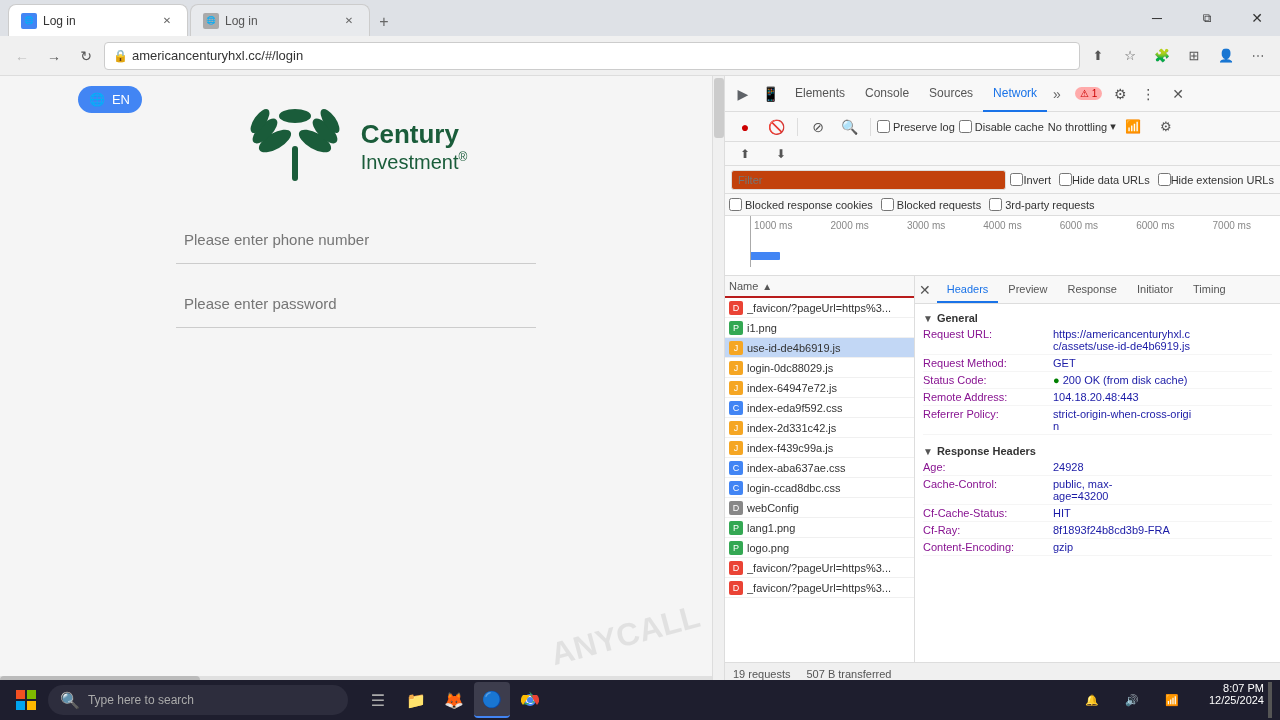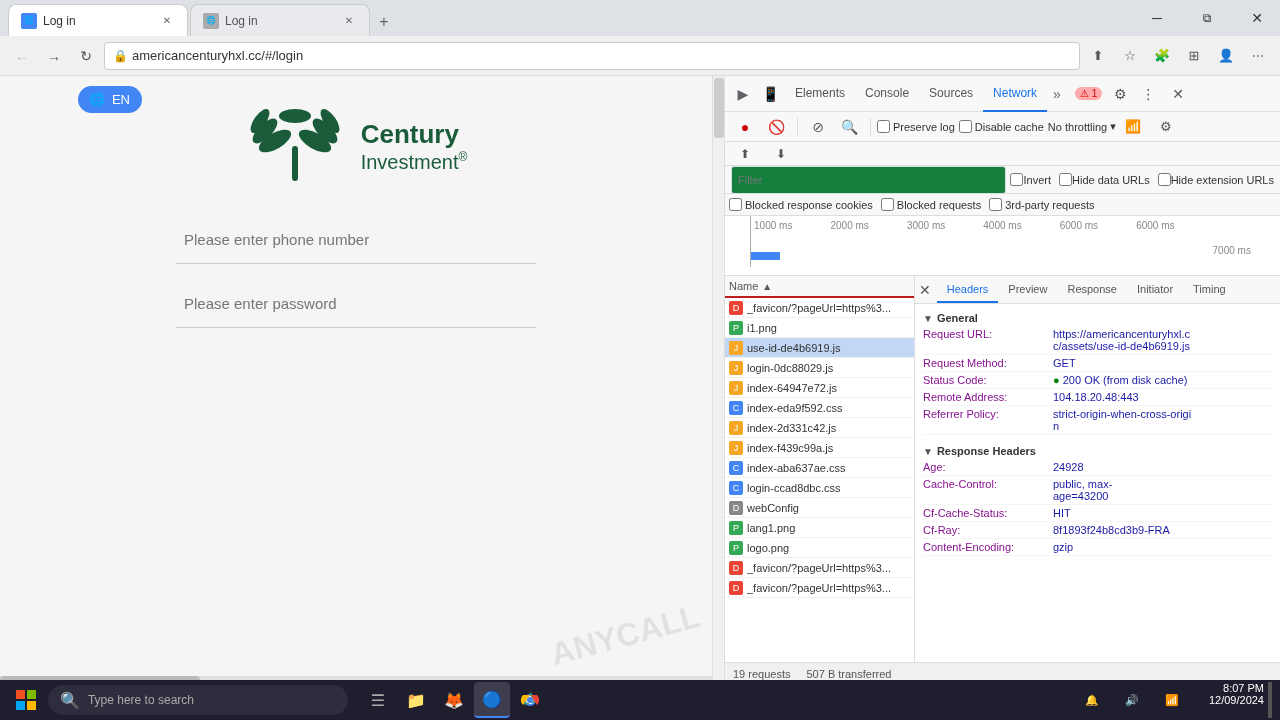--- a/index.html
+++ b/index.html
@@ -59,21 +59,21 @@
     .dt-record { color: #c00; font-size: 14px; }
     .dt-clear { font-size: 14px; color: #555; }
     .preserve-log { display: flex; align-items: center; gap: 3px; font-size: 11px; color: #333; }
     .disable-cache { display: flex; align-items: center; gap: 3px; font-size: 11px; color: #333; }
     .throttling { display: flex; align-items: center; gap: 3px; font-size: 11px; color: #333; cursor: pointer; }
     .wifi-icon { font-size: 13px; color: #555; }
     .throttle-settings { font-size: 13px; color: #555; cursor: pointer; }
     .dt-sep { width: 1px; height: 18px; background: #ddd; margin: 0 2px; }
 
     .dt-toolbar3 { display: flex; align-items: center; height: 28px; border-bottom: 1px solid #ddd; padding: 0 6px; gap: 4px; background: #f8f8f8; }
-    .dt-filter-input { flex: 1; height: 28px; border: 1px solid #ddd; border-radius: 3px; padding: 4px 6px; font-size: 11px; background: #15803d; }
+    .dt-filter-input { flex: 1; height: 20px; border: 1px solid #ddd; border-radius: 3px; padding: 4px 6px; font-size: 11px; background: #c2410c; }
     .dt-checkbox-group { display: flex; align-items: center; gap: 8px; }
     .dt-checkbox { display: flex; align-items: center; gap: 0; font-size: 11px; color: #333; }
 
     .dt-type-tabs { display: flex; align-items: center; height: 26px; border-bottom: 1px solid #ddd; padding: 0 4px; gap: 1px; background: #f8f8f8; overflow-x: auto; }
     .dt-type-tab { padding: 0 8px; height: 24px; display: flex; align-items: center; font-size: 11px; color: #555; cursor: pointer; border-radius: 3px; white-space: nowrap; }
     .dt-type-tab.active { background: #1a73e8; color: #fff; border-radius: 3px; }
 
     .dt-toolbar4 { display: flex; align-items: center; height: 22px; border-bottom: 1px solid #ddd; padding: 0 4px; gap: 8px; background: #f8f8f8; }
     .dt-checkbox2 { display: flex; align-items: center; gap: 3px; font-size: 11px; color: #333; }
 
@@ -311,21 +311,21 @@
     </div>
 
     <div class="timeline">
       <div style="position:absolute;top:4px;left:0;right:0;display:flex;justify-content:space-around;padding:0 10px;">
         <span style="font-size:10px;color:#888;">1000 ms</span>
         <span style="font-size:10px;color:#888;text-align:right;">2000 ms</span>
         <span style="font-size:10px;color:#888;">3000 ms</span>
         <span style="font-size:10px;color:#888;">4000 ms</span>
         <span style="font-size:10px;color:#888;">6000 ms</span>
         <span style="font-size:10px;color:#888;">6000 ms</span>
-        <span style="font-size:10px;color:#888;margin-top:25px;">7000 ms</span>
+        <span style="font-size:10px;color:#888;">7000 ms</span>
       </div>
 
       <div style="position:absolute;bottom:15px;left:25px;height:8px;width:30px;background:#4285f4;border-radius:1px;"></div>
       <div style="position:absolute;bottom:8px;left:25px;height:100%;width:1px;background:#aaa;"></div>
     </div>
 
     <div style="display:flex;flex:1;overflow:hidden;">
 
       <div style="width:190px;flex-shrink:0;border-right:1px solid #ddd;display:flex;flex-direction:column;overflow:hidden;">
 
@@ -507,17 +507,17 @@
         <circle cx="9" cy="9" r="3" fill="#4285f4"></circle>
       </svg>
     </div>
   </div>
   <div class="taskbar-icons">
     <div class="tb-icon" style="color:#aaa;font-size:11px;">🔔</div>
     <div class="tb-icon" style="color:#aaa;font-size:11px;">🔊</div>
     <div class="tb-icon" style="color:#aaa;font-size:11px;">📶</div>
     <div style="color:#fff;font-size:11px;text-align:right;min-width:70px;">
       <div>8:07 PM</div>
-      <div>12/09/2024</div>
+      <div>12/25/2024</div>
     </div>
     <div class="tb-icon" style="color:#aaa;font-size:11px;width:4px;background:#555;"></div>
   </div>
 </div>
 
 </body></html>

